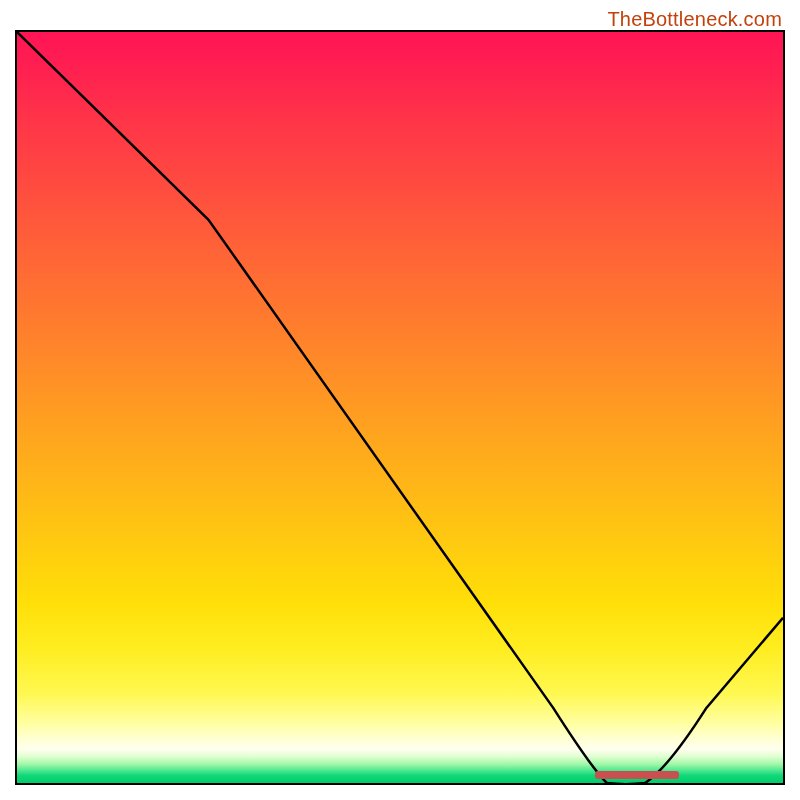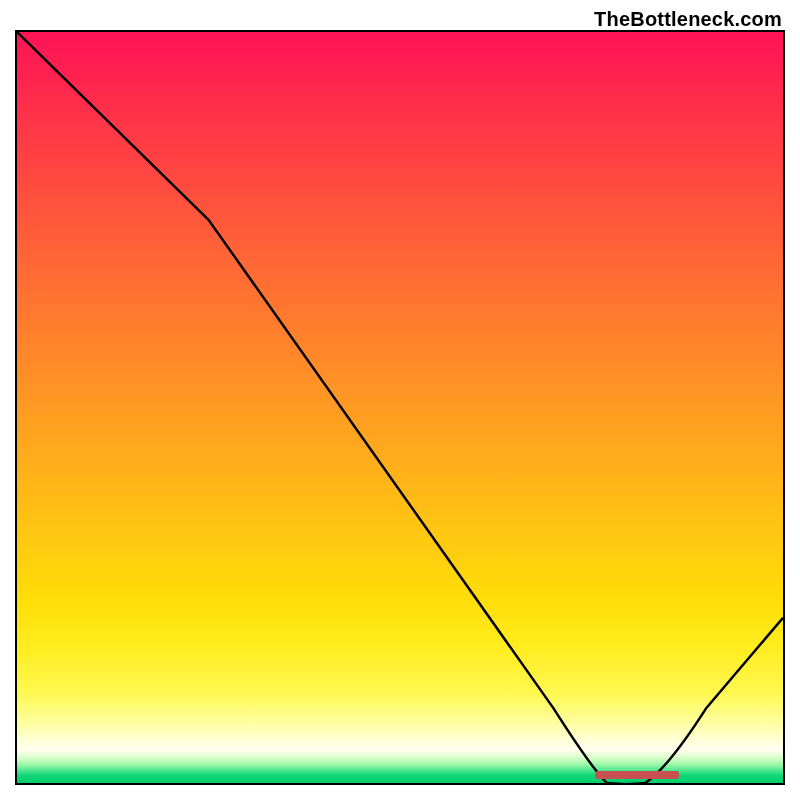--- a/index.html
+++ b/index.html
@@ -12,22 +12,22 @@
       height: 800px;
       background: #ffffff;
       position: relative;
       font-family: Arial, sans-serif;
     }
     .watermark {
       position: absolute;
       top: 8px;
       right: 18px;
       font-size: 20px;
-      color: #000000;
-      font-weight: bold;
+      color: #c2410c;
+      font-weight: normal;
       letter-spacing: 0.2px;
     }
     .chart-container {
       position: absolute;
       left: 15px;
       top: 30px;
       width: 770px;
       height: 755px;
       border: 2px solid #000000;
       overflow: hidden;

